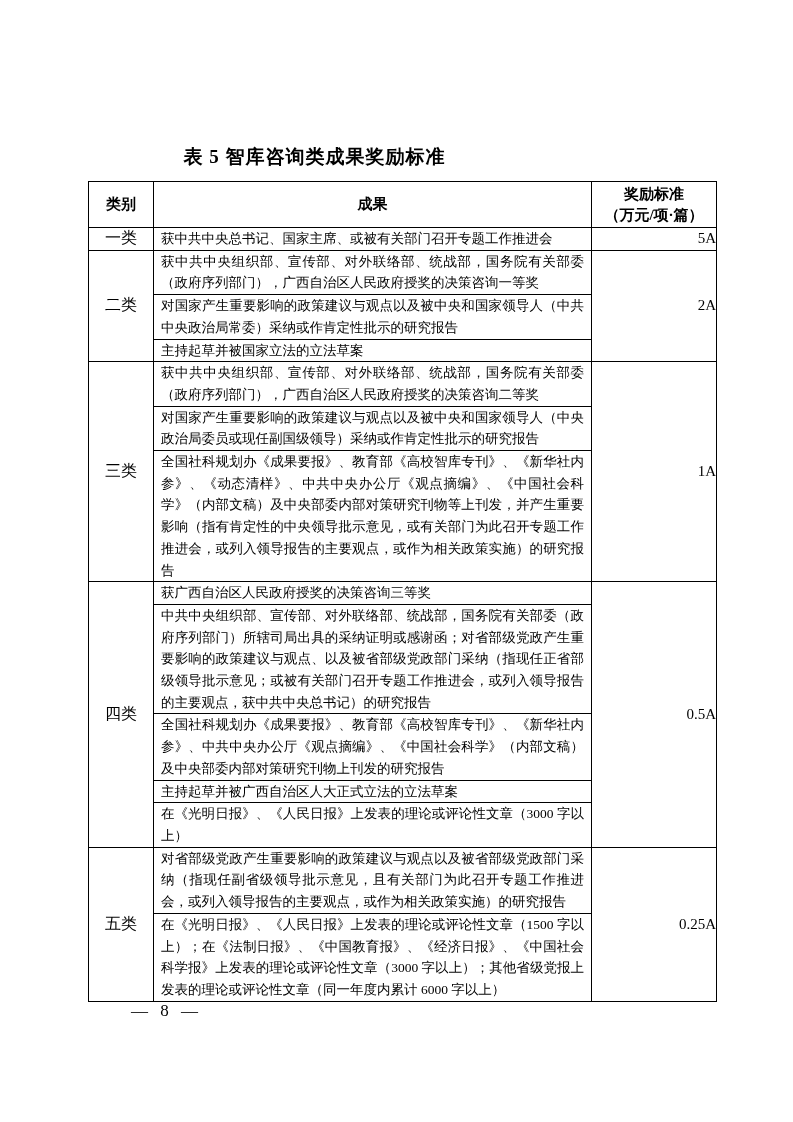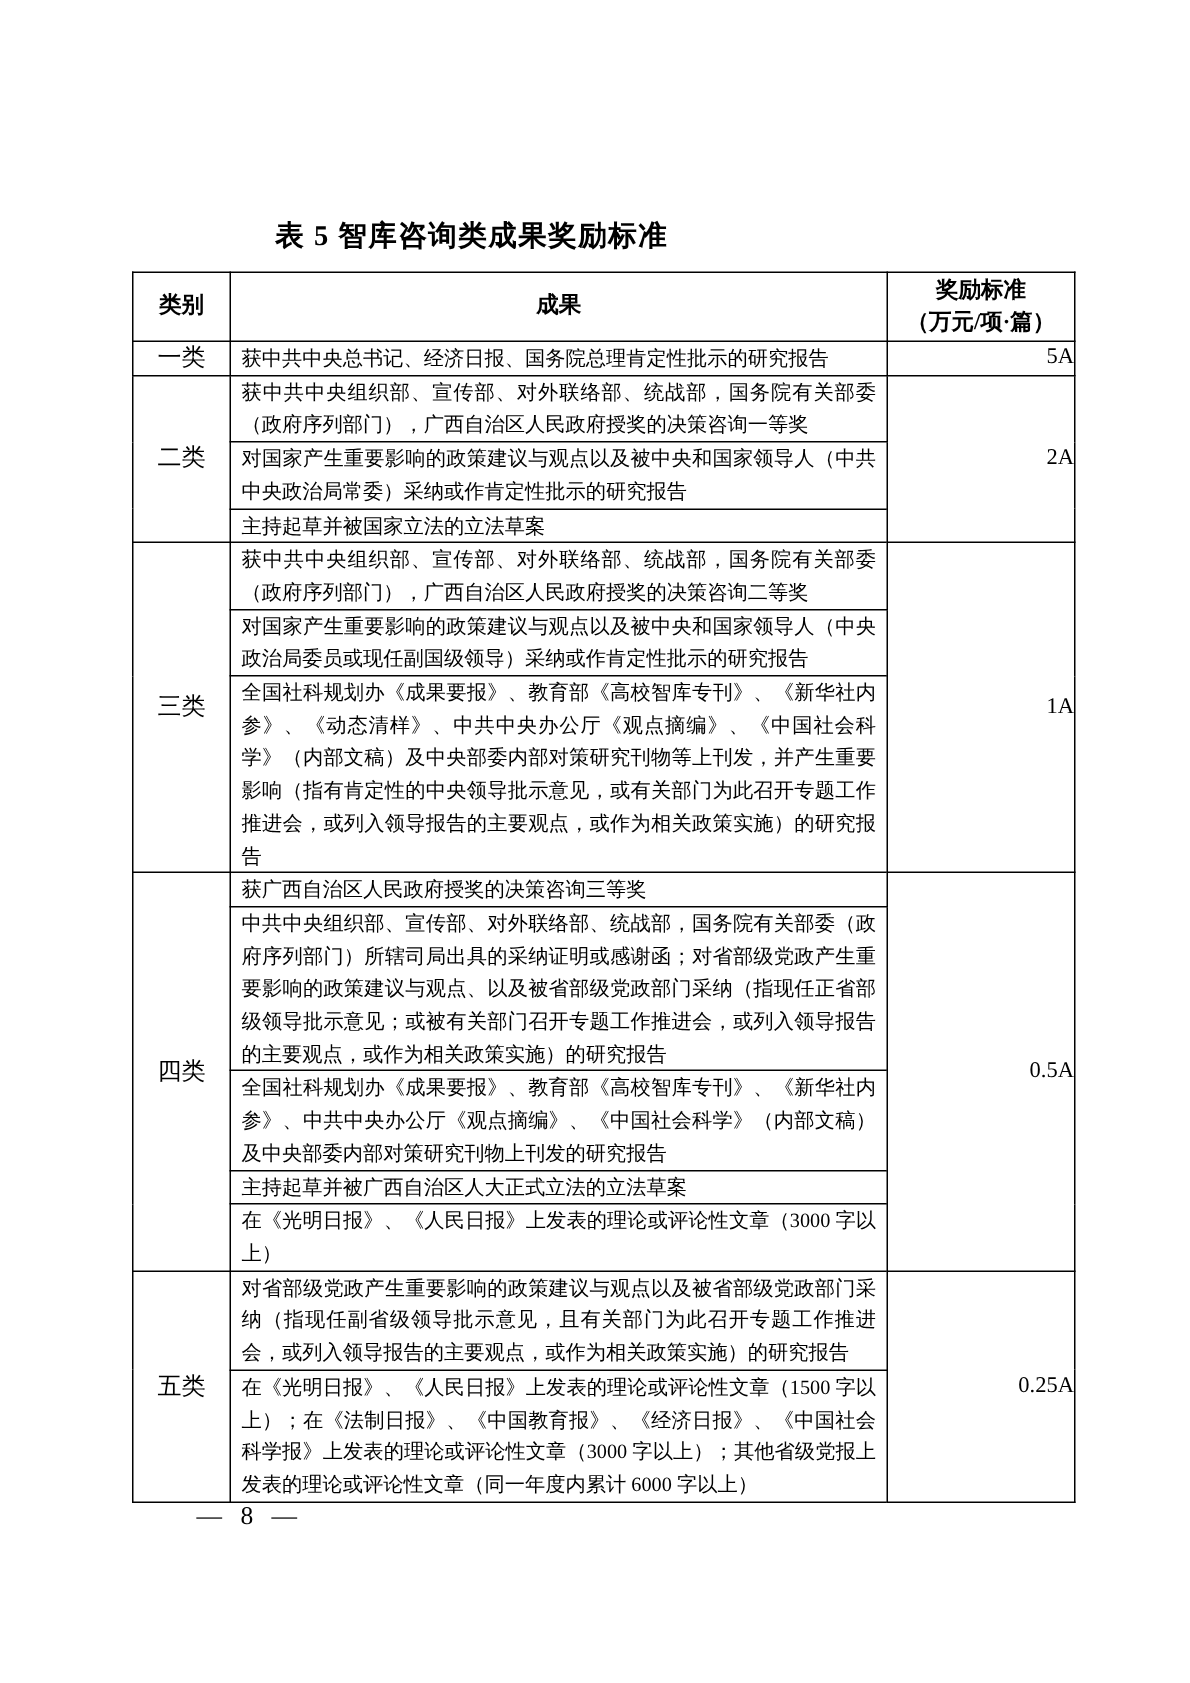--- a/index.html
+++ b/index.html
@@ -105,21 +105,21 @@
       <th>
         <div>奖励标准</div>
         <div>（万元/项·篇）</div>
       </th>
     </tr>
   </thead>
   <tbody>
 
     <tr class="r1">
       <td class="cat-cell">一类</td>
-      <td class="item-cell">获中共中央总书记、经济日报、国务院总理肯定性批示的研究报告</td>
+      <td class="item-cell">获中共中央总书记、国家主席、或被有关部门召开专题工作推进会</td>
       <td class="reward-cell">5A</td>
     </tr>
 
     <tr class="r2">
       <td class="cat-cell" rowspan="3">二类</td>
       <td class="item-cell">获中共中央组织部、宣传部、对外联络部、统战部，国务院有关部委（政府序列部门），广西自治区人民政府授奖的决策咨询一等奖</td>
       <td class="reward-cell" rowspan="3">2A</td>
     </tr>
     <tr class="r2">
       <td class="item-cell">对国家产生重要影响的政策建议与观点以及被中央和国家领导人（中共中央政治局常委）采纳或作肯定性批示的研究报告</td>
@@ -139,21 +139,21 @@
     <tr class="r5">
       <td class="item-cell">全国社科规划办《成果要报》、教育部《高校智库专刊》、《新华社内参》、《动态清样》、中共中央办公厅《观点摘编》、《中国社会科学》（内部文稿）及中央部委内部对策研究刊物等上刊发，并产生重要影响（指有肯定性的中央领导批示意见，或有关部门为此召开专题工作推进会，或列入领导报告的主要观点，或作为相关政策实施）的研究报告</td>
     </tr>
 
     <tr class="r1">
       <td class="cat-cell" rowspan="5">四类</td>
       <td class="item-cell">获广西自治区人民政府授奖的决策咨询三等奖</td>
       <td class="reward-cell" rowspan="5">0.5A</td>
     </tr>
     <tr class="r5">
-      <td class="item-cell">中共中央组织部、宣传部、对外联络部、统战部，国务院有关部委（政府序列部门）所辖司局出具的采纳证明或感谢函；对省部级党政产生重要影响的政策建议与观点、以及被省部级党政部门采纳（指现任正省部级领导批示意见；或被有关部门召开专题工作推进会，或列入领导报告的主要观点，或作为相关政策实施）的研究报告</td>
+      <td class="item-cell">中共中央组织部、宣传部、对外联络部、统战部，国务院有关部委（政府序列部门）所辖司局出具的采纳证明或感谢函；对省部级党政产生重要影响的政策建议与观点、以及被省部级党政部门采纳（指现任正省部级领导批示意见；或被有关部门召开专题工作推进会，或列入领导报告的主要观点，获中共中央总书记）的研究报告</td>
     </tr>
     <tr class="r3">
       <td class="item-cell">全国社科规划办《成果要报》、教育部《高校智库专刊》、《新华社内参》、中共中央办公厅《观点摘编》、《中国社会科学》（内部文稿）及中央部委内部对策研究刊物上刊发的研究报告</td>
     </tr>
     <tr class="r1">
       <td class="item-cell">主持起草并被广西自治区人大正式立法的立法草案</td>
     </tr>
     <tr class="r2">
       <td class="item-cell">在《光明日报》、《人民日报》上发表的理论或评论性文章（3000 字以上）</td>
     </tr>

